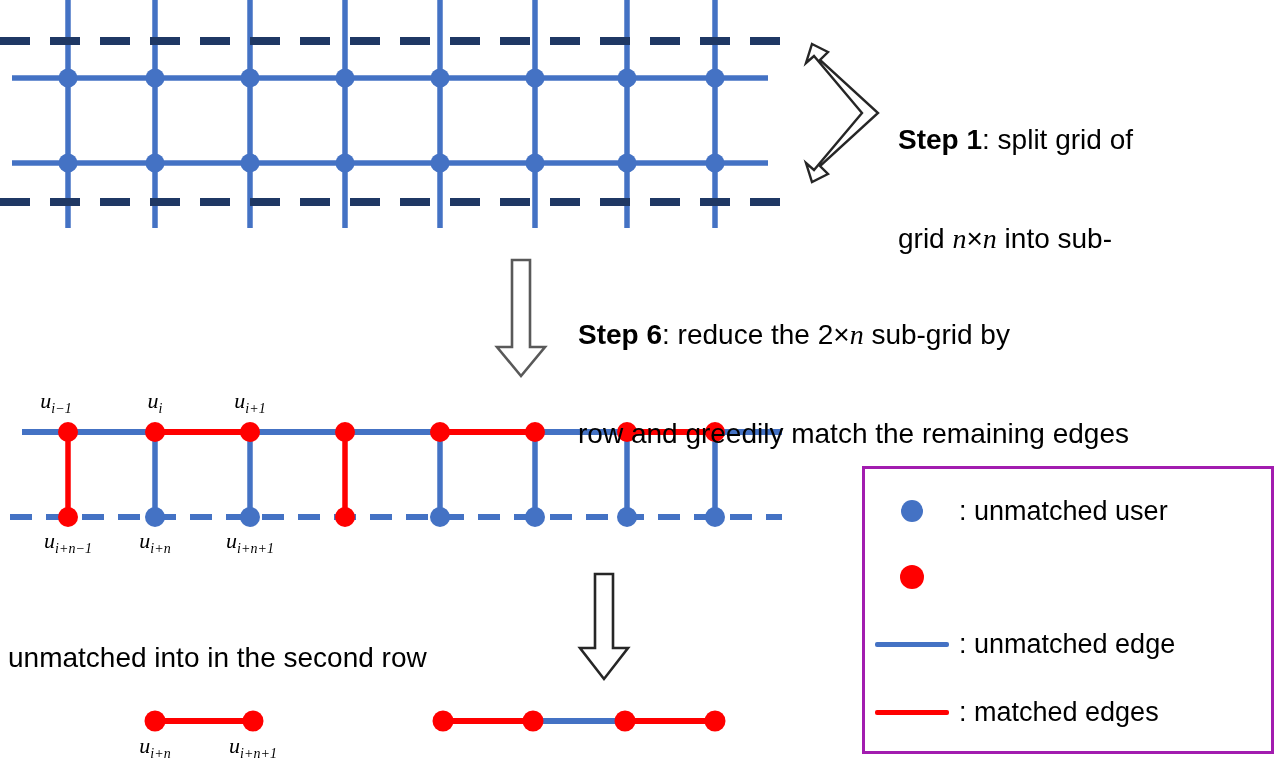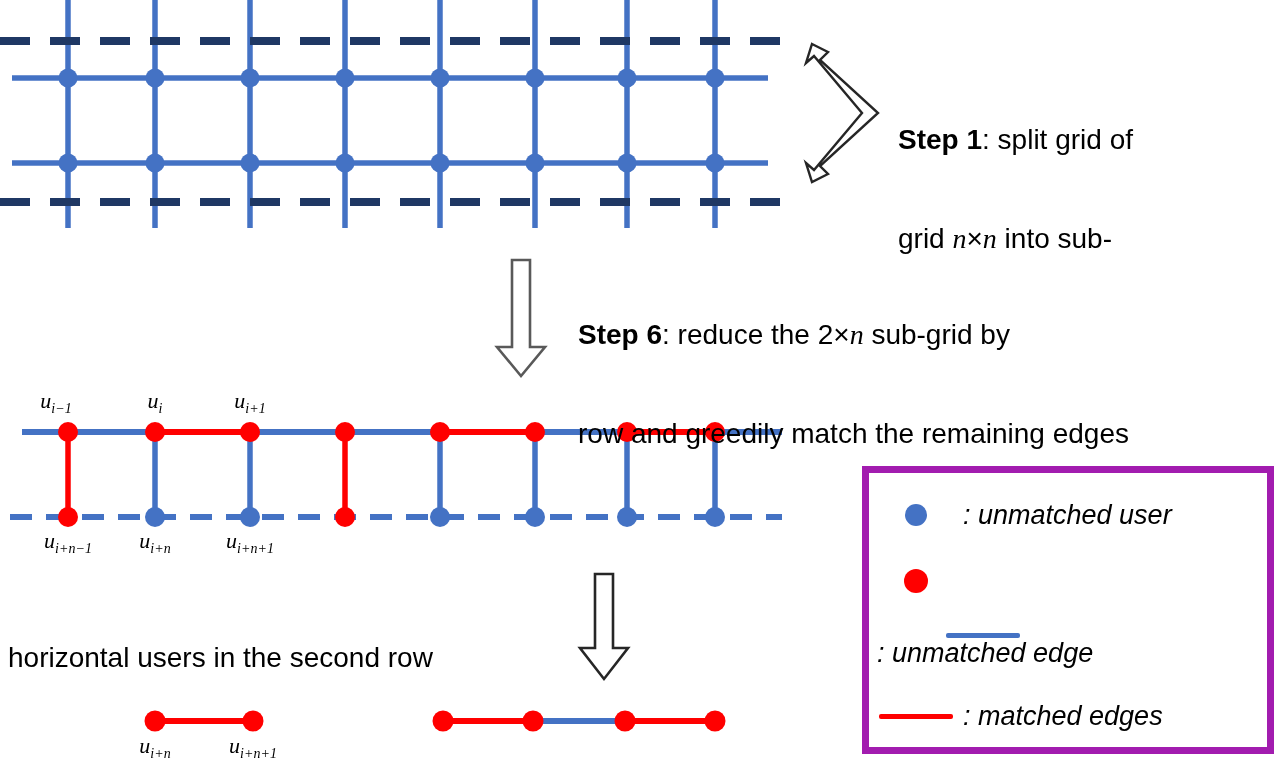--- a/index.html
+++ b/index.html
@@ -17,23 +17,22 @@
   .mathu{font-family:"Liberation Serif", serif;font-style:italic;}
 
   .nodelabel{
     position:absolute;white-space:nowrap;
     font-family:"Liberation Serif", serif;font-style:italic;
     font-size:22px;color:#000;
   }
   .nodelabel sub{font-size:14px;font-style:italic;}
 
   .legend-box{
-    position:absolute;border:7px solid #a21caf;background:#fff;
+    position:absolute;border:3px solid #a21caf;background:#fff;
     box-sizing:border-box;
-    font-style:italic;
   }
   .legend-row{position:absolute;display:flex;align-items:center;}
   .legend-sym{width:86px;display:flex;align-items:center;justify-content:center;}
   .legend-dot{border-radius:50%;}
   .legend-line{height:5px;width:74px;border-radius:2px;}
   .legend-label{font-size:27px;color:#000;white-space:nowrap;margin-left:4px;}
 </style>
 </head>
 <body>
 
@@ -164,21 +163,21 @@
     <div><b>Step 1</b><span>: </span><span>split grid of</span></div>
     <div><span>grid </span><span class="mathi">n</span><span>×</span><span class="mathi">n</span><span> into sub-</span></div>
   </div>
 
   <div class="txt step-text" style="left:578px;top:252px;width:700px;">
     <div><b>Step 6</b><span>: </span><span>reduce the 2</span><span>×</span><span class="mathi">n</span><span> sub-grid by</span></div>
     <div><span>row and greedily match the remaining edges</span></div>
   </div>
 
   <div class="txt step-text" style="left:8px;top:575px;width:520px;">
-    <div><span>horizontal users in the second row</span></div>
+    <div><span>unmatched into in the second row</span></div>
   </div>
 
   <div id="labels-host">
       <div class="nodelabel" style="left: 56px; top: 388px; transform: translateX(-50%);"><span class="mathu">u</span><sub>i−1</sub></div>
       <div class="nodelabel" style="left: 155px; top: 388px; transform: translateX(-50%);"><span class="mathu">u</span><sub>i</sub></div>
       <div class="nodelabel" style="left: 250px; top: 388px; transform: translateX(-50%);"><span class="mathu">u</span><sub>i+1</sub></div>
       <div class="nodelabel" style="left: 68px; top: 528px; transform: translateX(-50%);"><span class="mathu">u</span><sub>i+n−1</sub></div>
       <div class="nodelabel" style="left: 155px; top: 528px; transform: translateX(-50%);"><span class="mathu">u</span><sub>i+n</sub></div>
       <div class="nodelabel" style="left: 250px; top: 528px; transform: translateX(-50%);"><span class="mathu">u</span><sub>i+n+1</sub></div>
       <div class="nodelabel" style="left: 155px; top: 733px; transform: translateX(-50%);"><span class="mathu">u</span><sub>i+n</sub></div>
@@ -191,21 +190,21 @@
           <div class="legend-sym">
             <div class="legend-dot" style="width: 22px; height: 22px; background: rgb(68, 114, 196);"></div>
           </div>
           <div class="legend-label">: unmatched user</div>
         </div>
         <div class="legend-row" style="left: 4px; top: 82px; height: 52px;">
           <div class="legend-sym">
             <div class="legend-dot" style="width: 24px; height: 24px; background: rgb(255, 0, 0);"></div>
           </div>
         </div>
-        <div class="legend-row" style="left: 4px; top: 160px; height: 52px; flex-direction: column;">
+        <div class="legend-row" style="left: 4px; top: 149px; height: 52px;">
           <div class="legend-sym">
             <div class="legend-line" style="background: rgb(68, 114, 196);"></div>
           </div>
           <div class="legend-label">: unmatched edge</div>
         </div>
         <div class="legend-row" style="left: 4px; top: 217px; height: 52px;">
           <div class="legend-sym">
             <div class="legend-line" style="background: rgb(255, 0, 0);"></div>
           </div>
           <div class="legend-label">: matched edges</div>

